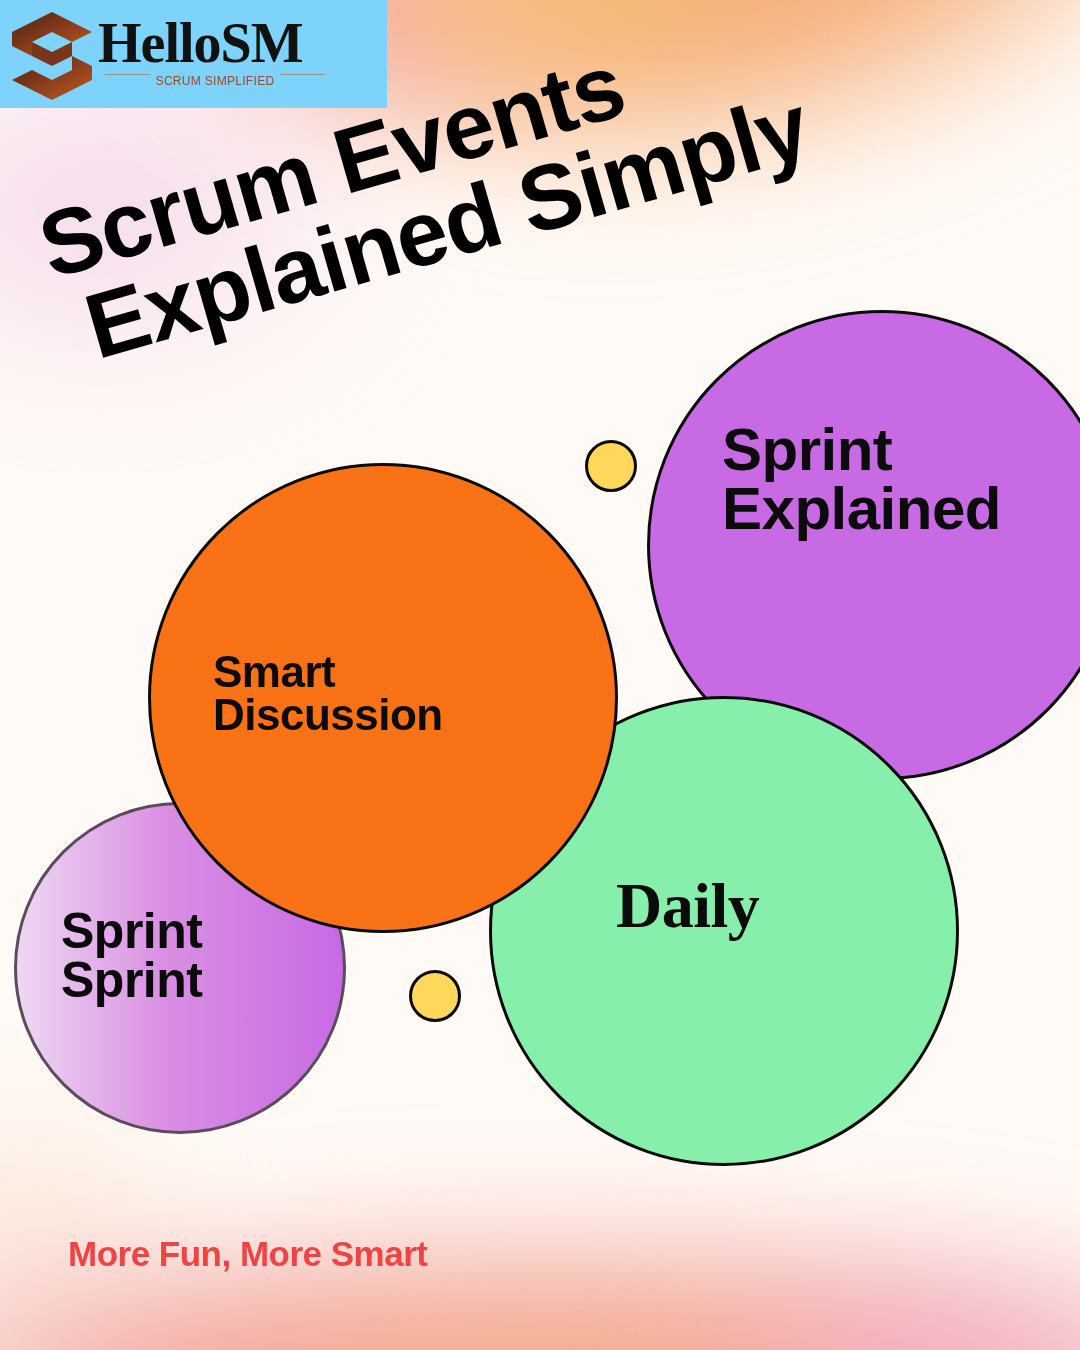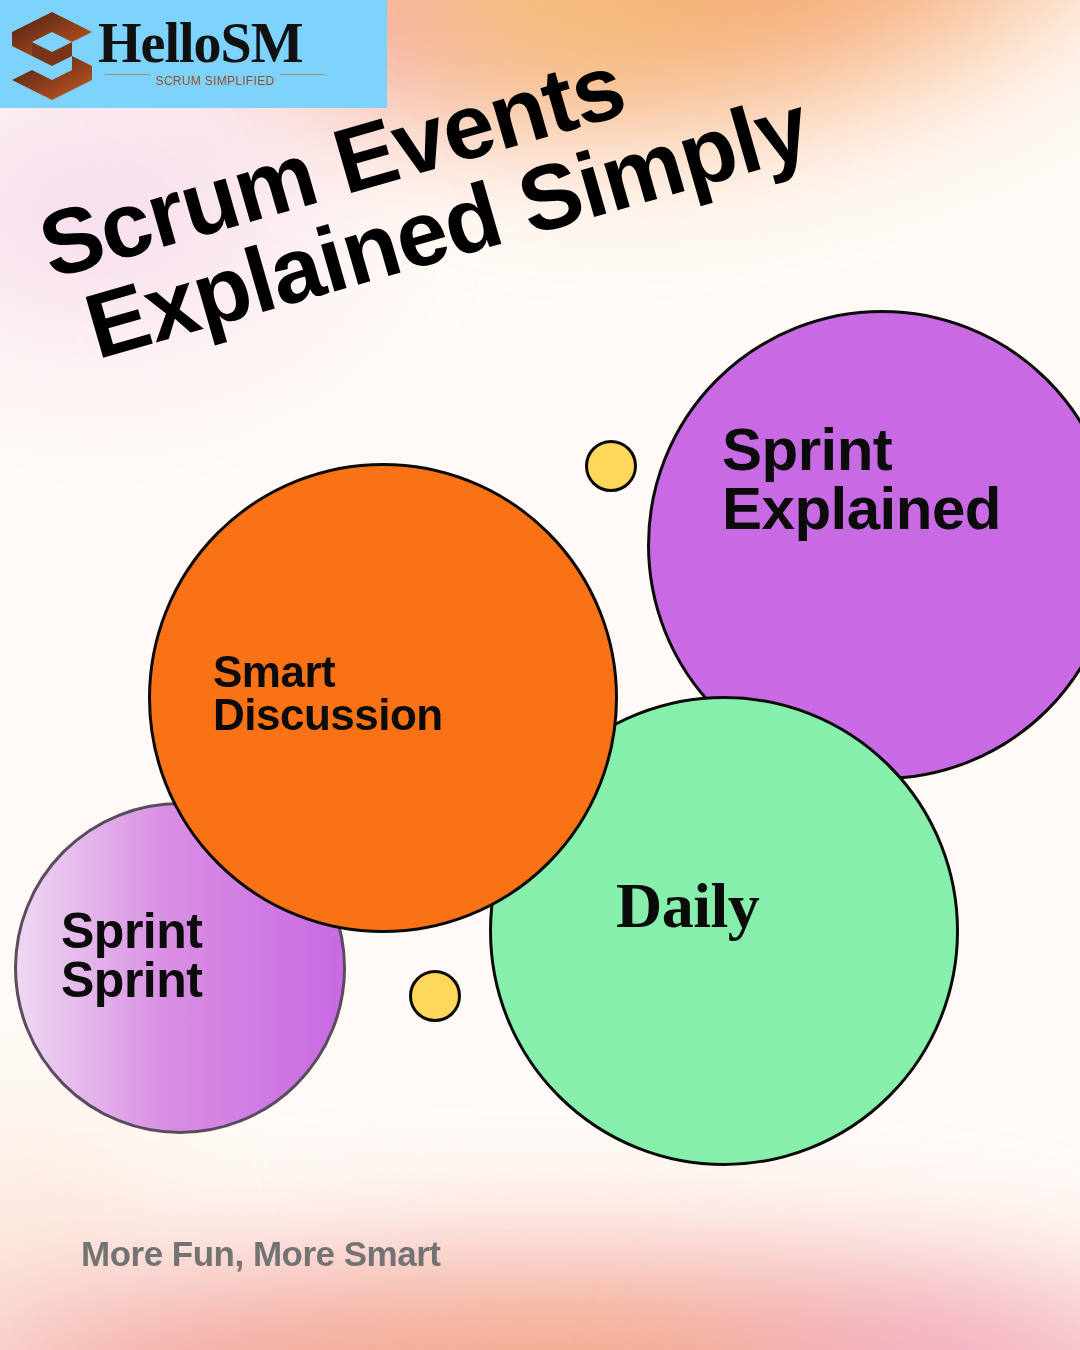--- a/index.html
+++ b/index.html
@@ -53,23 +53,22 @@
   .daily { left: 489px; top: 696px; width: 470px; height: 470px; background: #86efac; z-index: 3; font-family: Liberation Serif, serif; }
   .daily .lbl { left: 124px; top: 176px; font-size: 64px; }
   .review { left: 14px; top: 802px; width: 332px; height: 332px; background: linear-gradient(90deg, #eed8f2 0%, #d98fe3 45%, #c86ae3 100%); border-color: #2a2230; border-color: #5a4c5e; z-index: 1; }
   .review .lbl { left: 44px; top: 102px; font-size: 50px; }
 
   .dot { position: absolute; width: 52px; height: 52px; border-radius: 50%; background: #fdd85b; border: 3px solid #0b0b0b; box-sizing: border-box; z-index: 3; }
   .dot1 { left: 585px; top: 440px; }
   .dot2 { left: 409px; top: 970px; }
 
   .tagline {
-    position: absolute; left: 68px; top: 1234px; font-size: 35px; font-weight: 900; color: #737373; z-index: 3;
+    position: absolute; left: 68px; top: 1234px; font-size: 35px; font-weight: 900; color: #ef4444; z-index: 3;
     letter-spacing: -0.5px;
-    margin-left: 13px;
   }
 </style>
 </head>
 <body>
 
 <div class="bg">
   <div class="blob b4"></div>
   <div class="blob b3"></div>
   <div class="blob b1"></div>
   <div class="blob b2"></div>

